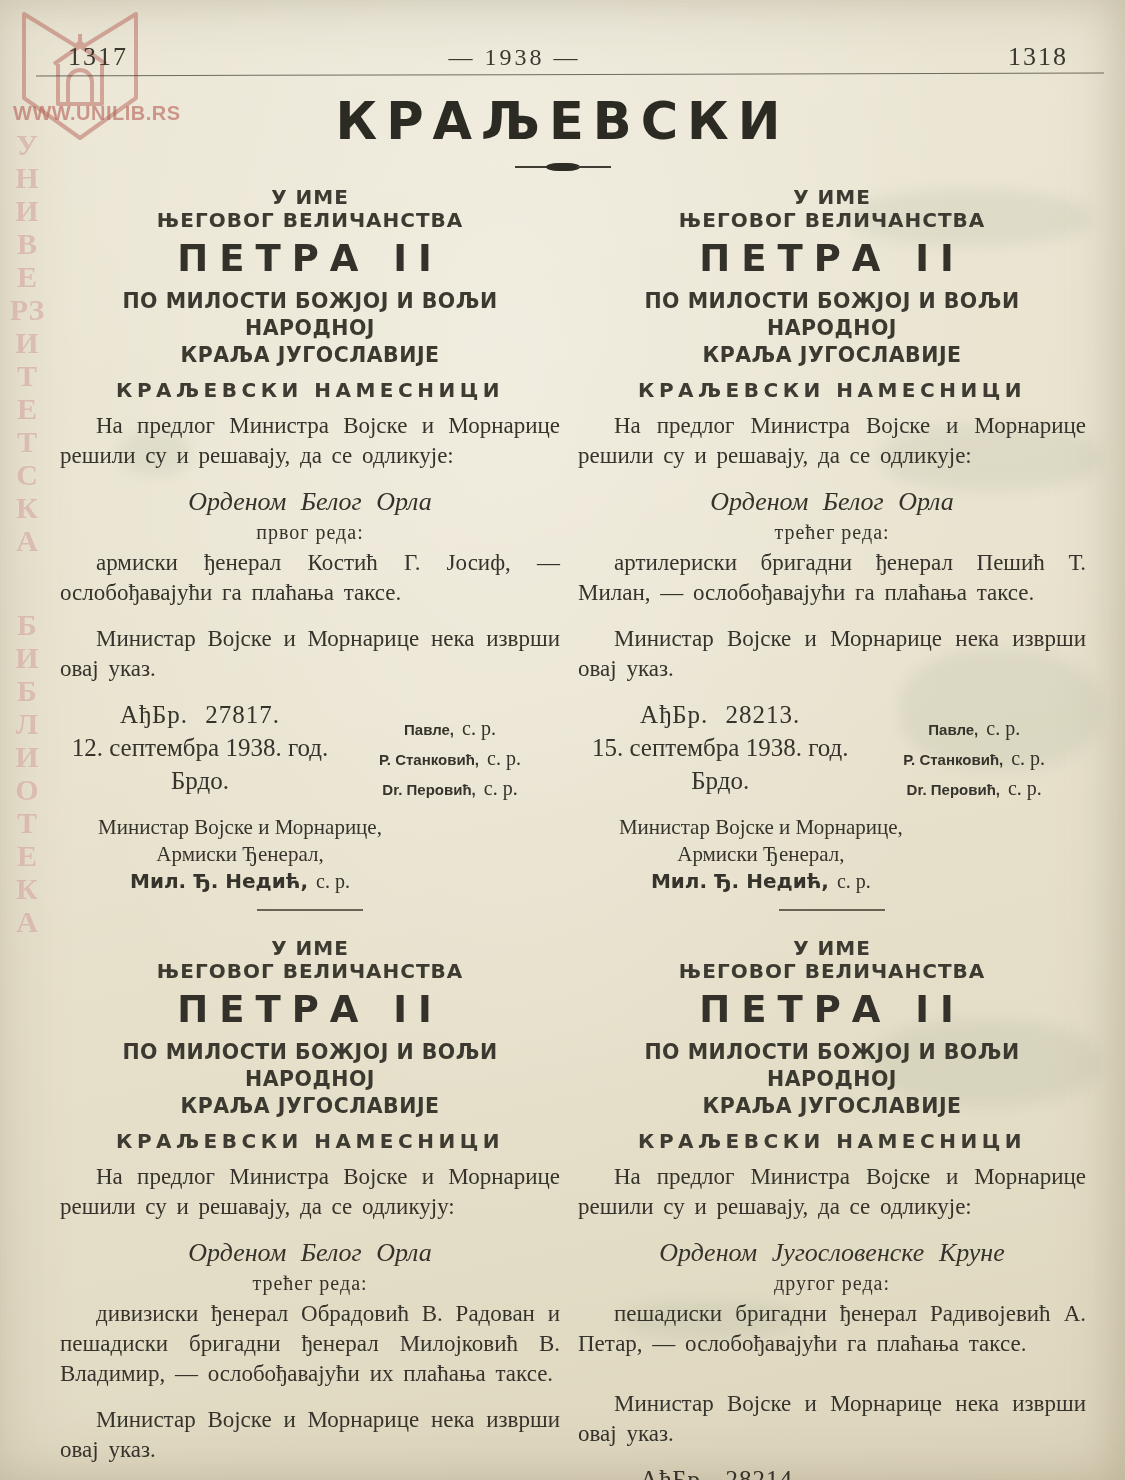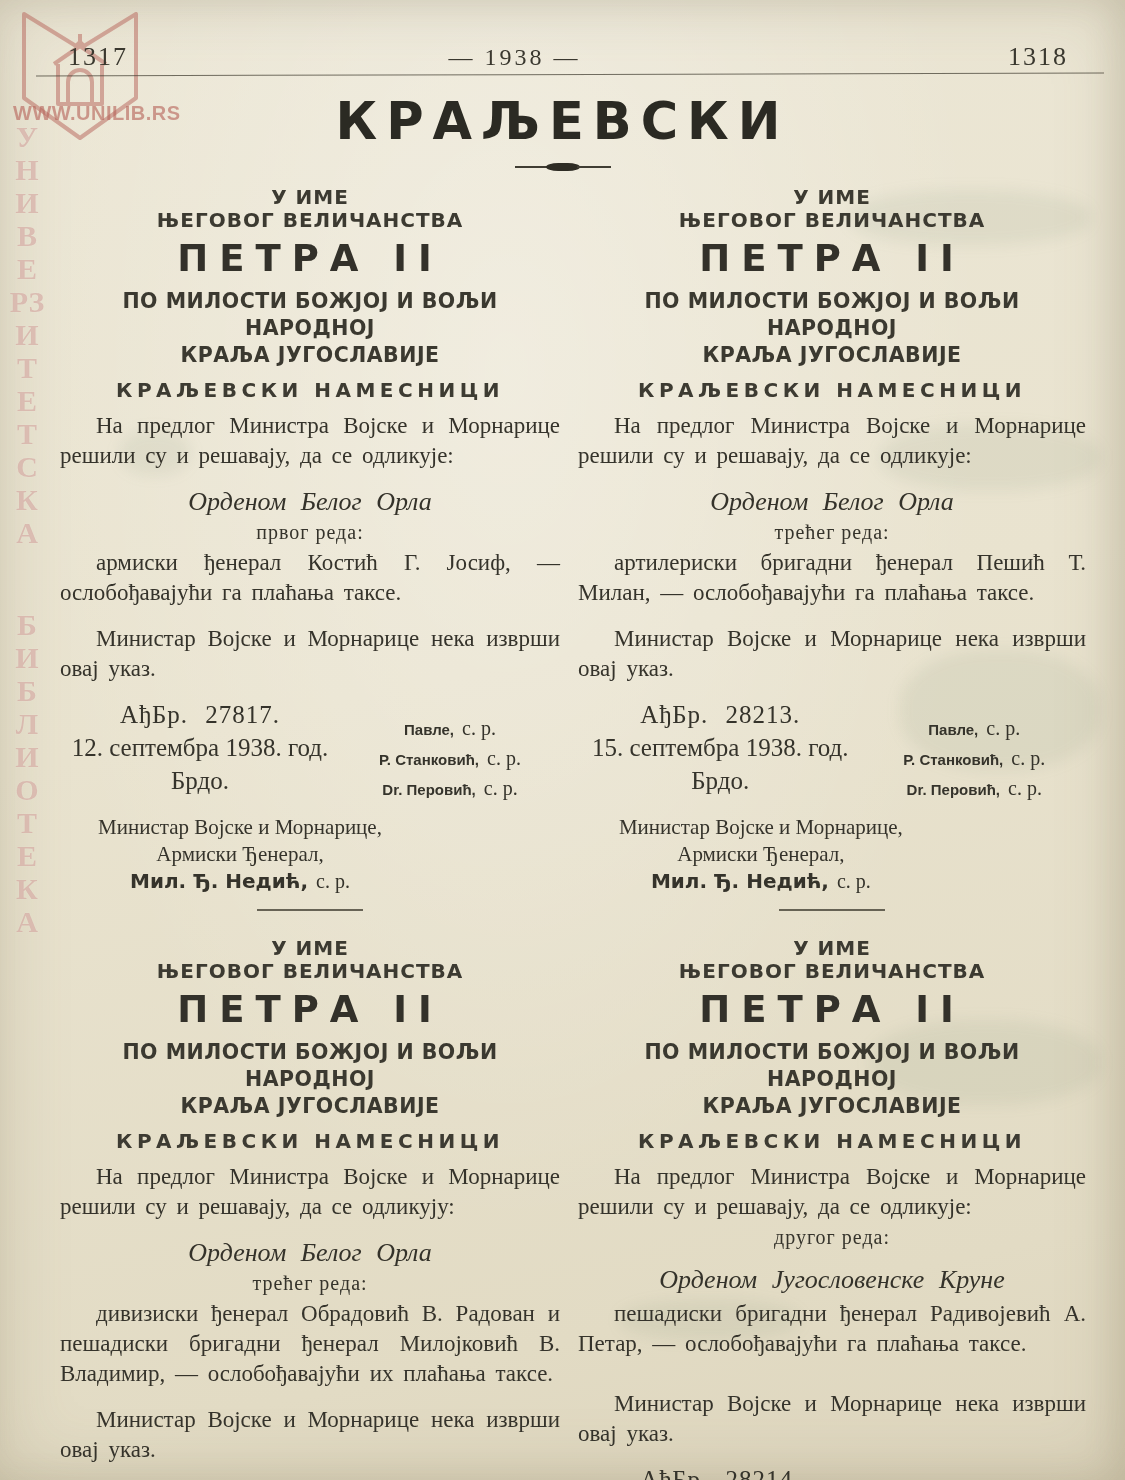--- a/index.html
+++ b/index.html
@@ -27,42 +27,42 @@
   #ornament{position:absolute;top:163px;left:0;width:1125px;display:flex;justify-content:center;align-items:center;}
   #ornament .bar{width:34px;height:2px;background:#403d33;}
   #ornament .lens{width:34px;height:8px;background:#2e2c24;border-radius:50%/70%;margin:0 -3px;}
   
   #logo{position:absolute;left:16px;top:6px;opacity:0.5;}
   #site{position:absolute;left:13px;top:102px;font-family:"Liberation Sans","DejaVu Sans",sans-serif;
     font-weight:bold;font-size:20px;color:rgba(183,100,90,0.62);letter-spacing:0.5px;}
   .wm-word{position:absolute;left:8px;width:38px;font-family:"Liberation Serif",serif;font-weight:bold;
     font-size:30px;line-height:33px;text-align:center;word-break:break-all;
     color:rgba(182,104,94,0.38);text-shadow:0 0 1px rgba(255,255,255,0.5);}
-  #wm1{top:120px;}
+  #wm1{top:128px;}
   #wm2{top:608px;}
   
   .smudge{position:absolute;background:rgba(118,142,112,0.10);filter:blur(7px);border-radius:45%;}
   
   .col{position:absolute;top:186px;}
   #col-left{left:60px;width:500px;}
   #col-right{left:578px;width:508px;}
   .decree + .decree{margin-top:26px;}
   .c{text-align:center;}
   .sans{font-family:"DejaVu Sans","Liberation Sans",sans-serif;}
   .ln-small{font-size:20px;line-height:23px;font-weight:bold;letter-spacing:1px;color:#3c3a31;}
   .king{font-size:37px;font-weight:bold;letter-spacing:11px;line-height:42px;margin:6px 0 8px;color:#33312a;}
   .grace{font-size:20.5px;font-weight:bold;line-height:27px;letter-spacing:0.5px;color:#3b3930;}
   .regents{font-size:20px;font-weight:bold;letter-spacing:4.5px;line-height:26px;margin-top:8px;color:#3d3b32;}
   .body{font-size:23px;line-height:30px;text-align:justify;text-indent:36px;margin:8px 0 0;word-spacing:4px;}
   .order-name{font-style:italic;font-size:26px;margin-top:16px;word-spacing:8px;color:#34322a;}
   .ordinal{font-size:20px;margin-top:4px;letter-spacing:1px;}
   .recipient{margin-top:4px;}
   .execution{margin-top:16px;}
   .gap-top{margin-top:30px;}
-  .sig-row{display:flex;margin-top:14px;justify-content:flex-end;}
+  .sig-row{display:flex;margin-top:14px;}
   .sig-left{width:56%;text-align:center;font-size:25px;line-height:33px;}
   .sig-left .num{letter-spacing:1px;word-spacing:10px;}
   .sig-right{width:44%;text-align:center;padding-top:16px;font-size:19px;line-height:29px;}
   .sig-name{font-family:Liberation Sans, sans-serif;font-weight:bold;font-size:15px;}
   .sfx{margin-left:8px;font-size:20px;}
   .ministry{width:72%;text-align:center;margin-top:10px;font-size:21px;line-height:27px;}
   .min-name{font-family:"DejaVu Sans","Liberation Sans",sans-serif;font-weight:bold;font-size:20px;}
   .end-rule{width:106px;margin:14px auto 0;border-top:2px solid rgba(70,66,54,0.8);}
 </style>
 </head>
@@ -199,22 +199,22 @@
     </section>
 
     <section class="decree">
       <div class="c sans ln-small">У ИМЕ</div>
       <div class="c sans ln-small">ЊЕГОВОГ ВЕЛИЧАНСТВА</div>
       <div class="c sans king">ПЕТРА II</div>
       <div class="c sans grace">ПО МИЛОСТИ БОЖЈОЈ И ВОЉИ НАРОДНОЈ</div>
       <div class="c sans grace">КРАЉА ЈУГОСЛАВИЈЕ</div>
       <div class="c sans regents">КРАЉЕВСКИ НАМЕСНИЦИ</div>
       <p class="body">На предлог Министра Војске и Морнарице решили су и решавају, да се одликује:</p>
+      <div class="c order-name">Орденом Југословенске Круне</div>
       <div class="c ordinal">другог реда:</div>
-      <div class="c order-name">Орденом Југословенске Круне</div>
       <p class="body recipient">пешадиски бригадни ђенерал Радивојевић А. Петар, — ослобођавајући га плаћања таксе.</p>
       <p class="body execution gap-top">Министар Војске и Морнарице нека изврши овај указ.</p>
       <div class="sig-row">
         <div class="sig-left">
           <div class="num">АђБр. 28214.</div>
 
         </div>
         <div class="sig-right">
           <div><span class="sig-name">Павле,</span><span class="sfx">с. р.</span></div>
 

